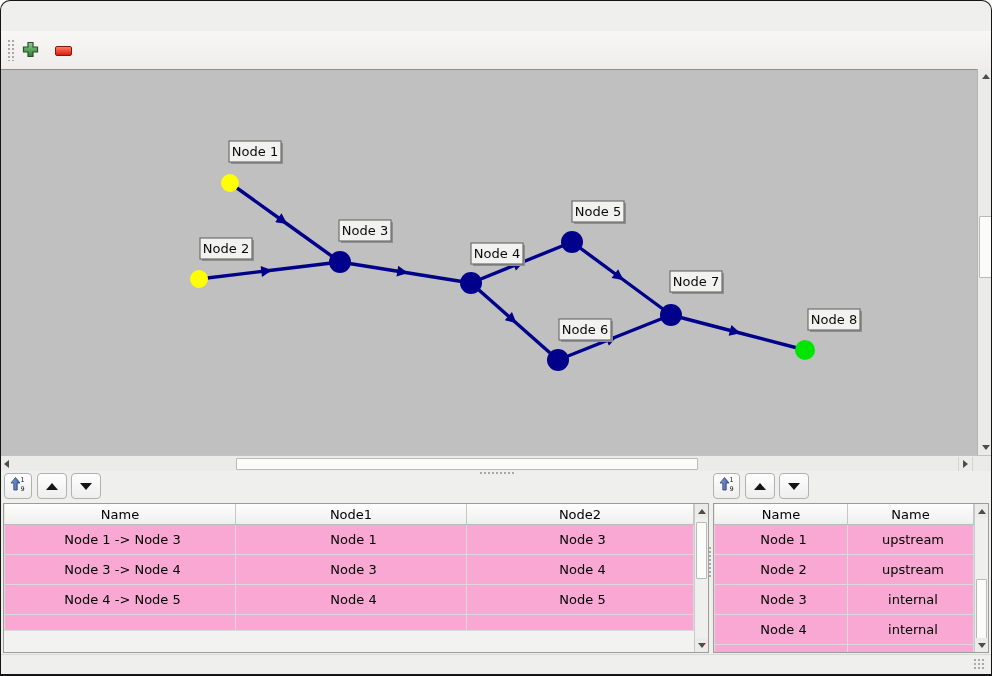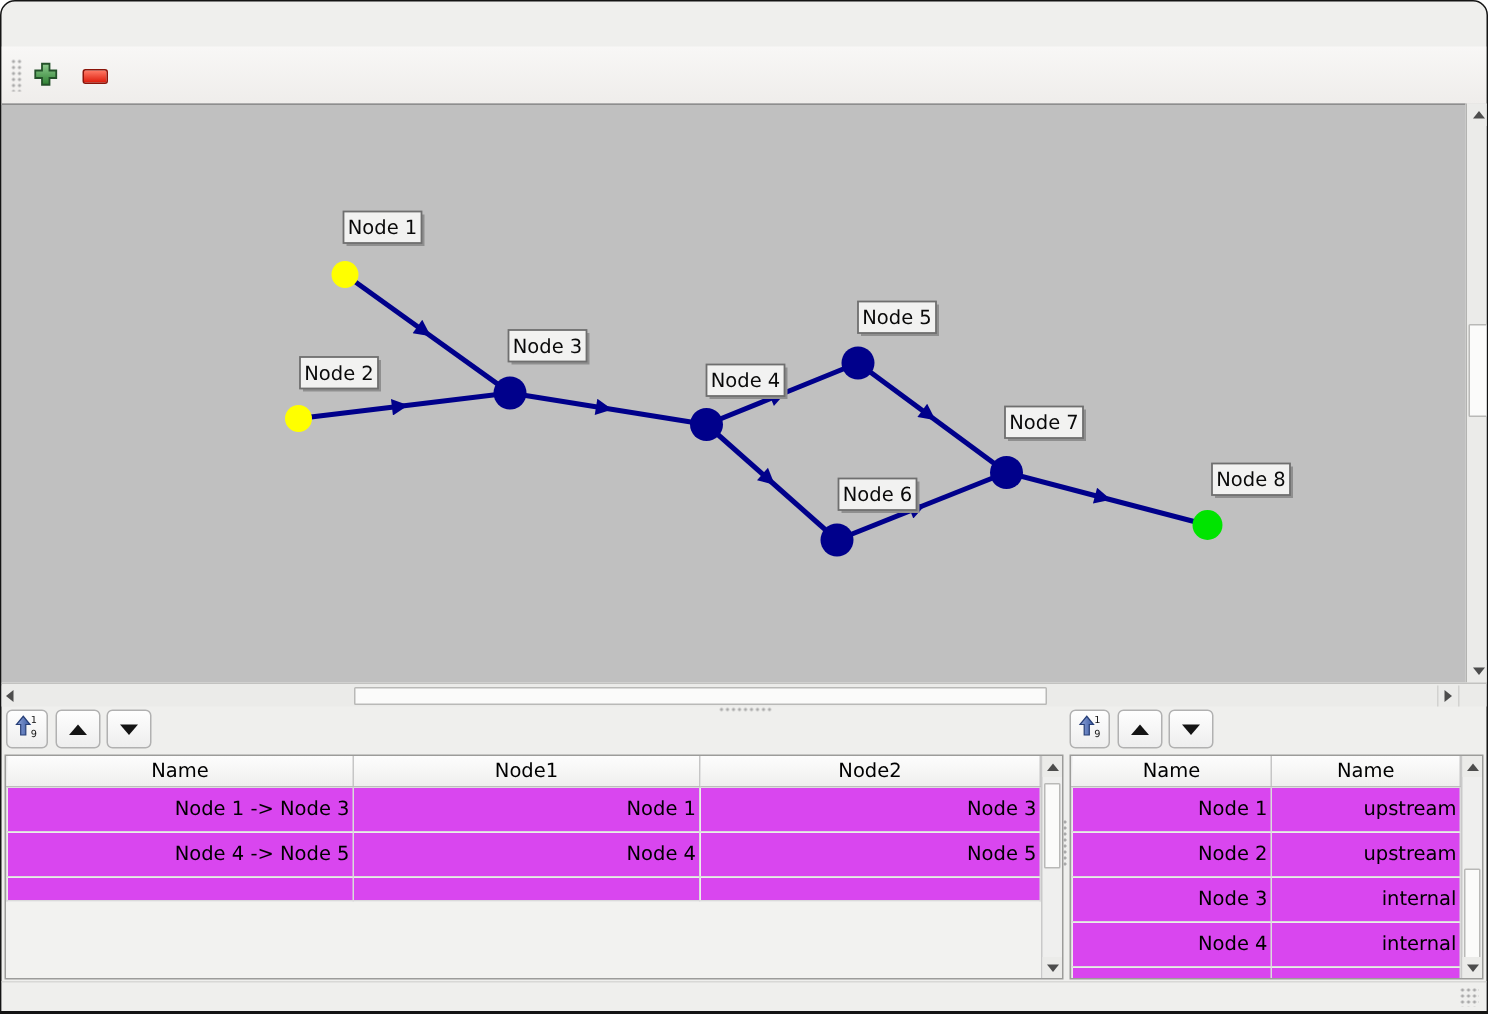--- a/index.html
+++ b/index.html
@@ -51,22 +51,22 @@
   .tri-up-big{border-left:6px solid transparent;border-right:6px solid transparent;border-bottom:7px solid #141414;}
   .tri-down-big{border-left:6px solid transparent;border-right:6px solid transparent;border-top:7px solid #141414;}
 
   
   .tablebox{position:absolute;top:502px;height:150px;background:#f2f2f0;border:1px solid #9c9c9a;box-sizing:border-box;overflow:hidden;}
   .tablebox.left{left:2px;width:706px;}
   .tablebox.right{left:712px;width:276px;}
   .tablebox table{border-collapse:collapse;table-layout:fixed;width:calc(100% - 14px);background:#fff;font-size:13px;padding-left:12px;}
   .tablebox th{height:20px;font-weight:normal;text-align:center;background:linear-gradient(#fdfdfd,#efefee);
                border-right:1px solid #c6c6c6;border-bottom:1px solid #bcbcbc;border-left:1px solid #e8e8e8;padding:0;overflow:hidden;white-space:nowrap;}
-  .tablebox td{height:29px;padding:0 2px 0 7px;border:1px solid #dadada;border-top:none;background:#d946ef;
-               overflow:hidden;white-space:nowrap;text-align:right;}
+  .tablebox td{height:29px;padding:0 2px 0 7px;border:1px solid #dadada;border-top:none;background:#f9a8d4;
+               overflow:hidden;white-space:nowrap;text-align:center;}
   .tablebox tr.partial td{height:7px;}
   .tscroll{position:absolute;top:0;right:0;bottom:0;width:14px;background:#efefee;border-left:1px solid #c9c9c9;box-sizing:border-box;}
 
   
   .statusbar{position:absolute;left:0;top:653px;width:100%;height:21px;background:#efefed;border-top:1px solid #d8d8d6;box-sizing:border-box;}
   .resize-grip{position:absolute;right:5px;bottom:4px;width:13px;height:13px;}
 </style>
 </head>
 <body>
 
@@ -234,20 +234,25 @@
             <th>Node2</th>
           </tr>
         </thead>
         <tbody>
           <tr>
             <td>Node 1 -&gt; Node 3</td>
             <td>Node 1</td>
             <td>Node 3</td>
           </tr>
           <tr>
+            <td>Node 3 -&gt; Node 4</td>
+            <td>Node 3</td>
+            <td>Node 4</td>
+          </tr>
+          <tr>
             <td>Node 4 -&gt; Node 5</td>
             <td>Node 4</td>
             <td>Node 5</td>
           </tr>
           <tr class="partial">
             <td>&nbsp;</td>
             <td>&nbsp;</td>
             <td>&nbsp;</td>
           </tr>
         </tbody>

